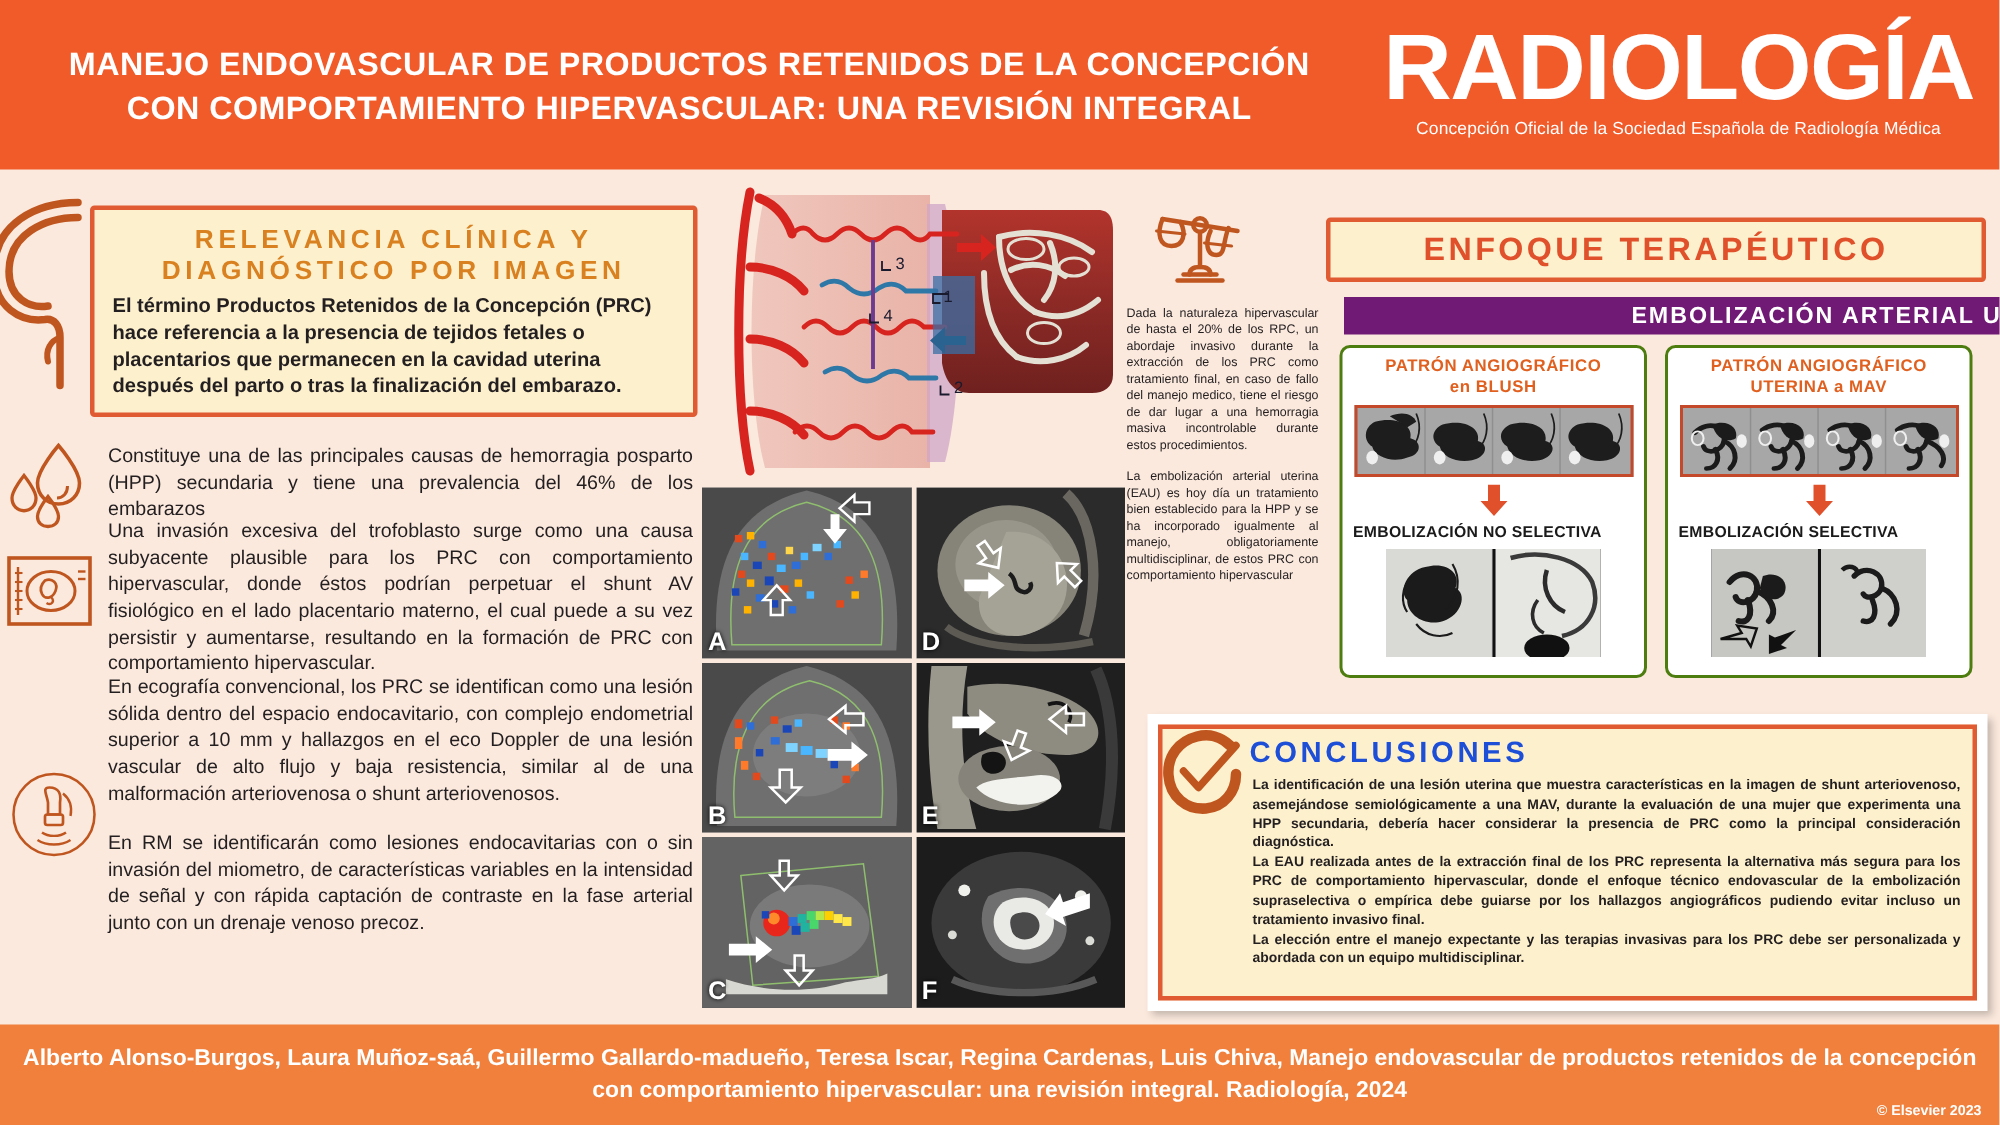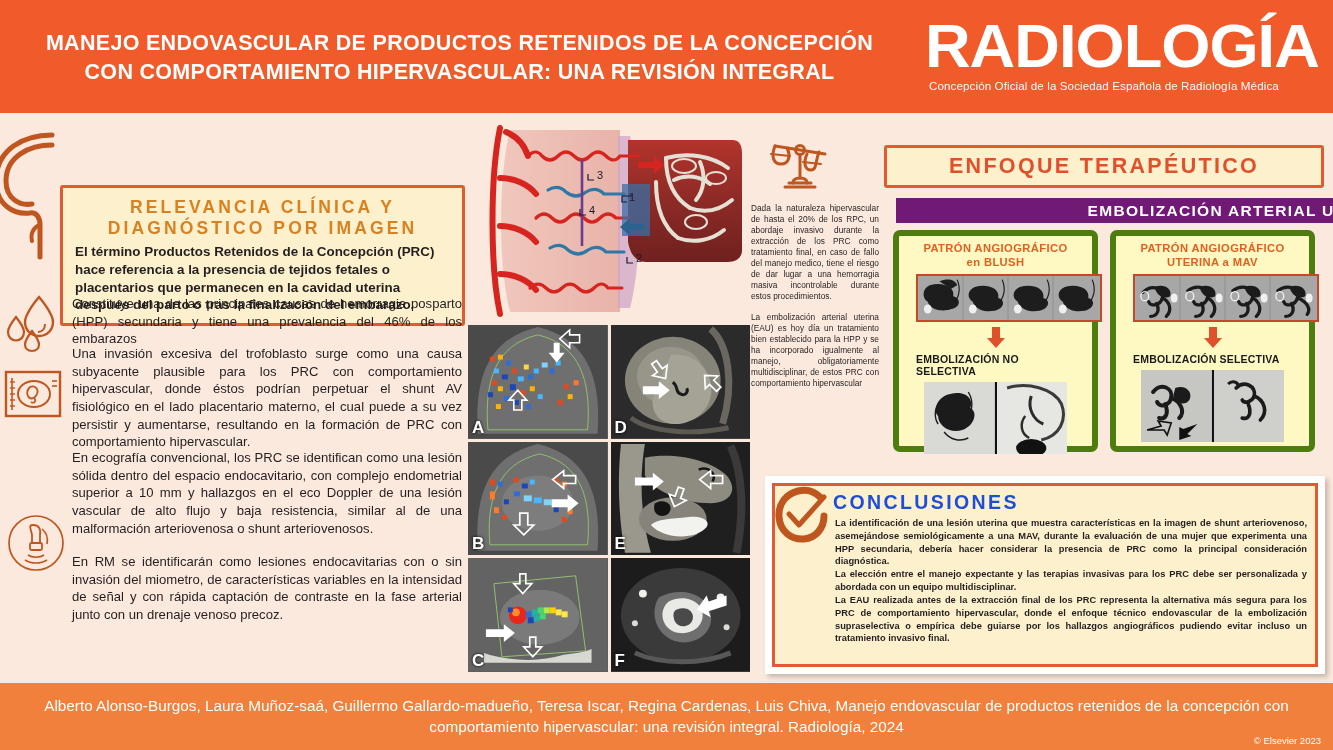--- a/index.html
+++ b/index.html
@@ -8,38 +8,38 @@
     background:#fbe9dd;
     font-family:"Liberation Sans", sans-serif;
     -webkit-font-smoothing:antialiased;
   }
   .poster{position:relative;width:1333px;height:750px;background:#fbe9dd;}
 
   
   .header{
     position:absolute;left:0;top:0;width:1333px;height:113px;
     background:#f15a29;
-    display:flex;align-items:stretch;gap:24px;
+    display:flex;align-items:stretch;
   }
   .header-title{
     flex:0 0 905px;
     display:flex;align-items:center;justify-content:center;
     color:#ffffff;
     font-weight:bold;
     font-size:21.5px;
     line-height:1.33;
     letter-spacing:0.3px;
     text-align:center;
     padding:4px 12px 2px 26px;
     box-sizing:border-box;
     text-transform:uppercase;
   }
   .header-brand{
     flex:1 1 auto;position:relative;
-    display:flex;flex-direction:column;justify-content:center;
+    display:flex;flex-direction:column;align-items:center;justify-content:center;
     padding-bottom:4px;
   }
   .brand-word{
     color:#ffffff;font-weight:bold;font-size:62px;line-height:0.95;
     letter-spacing:-1px;
     font-family:"Liberation Sans", sans-serif;
     transform:scaleX(1.02);
   }
   .brand-sub{
     color:#ffffff;font-size:11.6px;letter-spacing:0.1px;margin-top:4px;
@@ -47,21 +47,20 @@
 
   
   .left-col{
     position:absolute;left:0;top:113px;width:470px;height:570px;
   }
   .lc-headbox{
     position:absolute;left:60px;top:24px;width:405px;height:141px;
     background:#fdf0cd;border:3px solid #e05b32;border-radius:3px;
     box-sizing:border-box;
     padding:9px 12px 6px 12px;
-    margin-top:48px;
   }
   .lc-headtitle{
     color:#d98120;font-weight:bold;font-size:17.5px;line-height:1.18;
     letter-spacing:3.1px;text-align:center;
   }
   .lc-headbody{
     color:#231f20;font-weight:bold;font-size:13.4px;line-height:1.32;
     margin-top:5px;text-align:left;
   }
   .lc-para{
@@ -117,22 +116,22 @@
   .eau-bar{
     position:absolute;left:896px;top:198px;width:504px;height:25px;
     background:#701a75;display:flex;align-items:center;justify-content:flex-end;
   }
   .eau-bar span{
     color:#fff;font-weight:bold;font-size:15.5px;letter-spacing:1.3px;
   }
 
   .pattern-box{
     position:absolute;top:230px;width:205px;height:222px;
-    background:#fef9c3;border:6px solid #4d7c0f;border-radius:7px;
-    box-sizing:border-box;padding:6px 17px;
+    background:#ffffff;border:2px solid #4d7c0f;border-radius:7px;
+    box-sizing:border-box;padding:6px 7px;
   }
   .pb-left{left:893px;}
   .pb-right{left:1110px;}
   .pb-title{
     color:#e0601f;font-weight:bold;font-size:11.2px;line-height:1.22;
     text-align:center;letter-spacing:0.4px;
   }
   .pb-strip{
     margin:5px auto 0 auto;width:186px;height:48px;
     border:2px solid #c4492a;box-sizing:border-box;
@@ -168,21 +167,21 @@
     color:#231f20;font-weight:bold;font-size:9.3px;line-height:1.38;
     text-align:justify;margin-top:3px;margin-left:-2px;
   }
   .concl-body p{margin:0 0 0 0;}
   .icon-check{position:absolute;left:770px;top:483px;width:66px;height:66px;}
 
   
   .footer{
     position:absolute;left:0;top:683px;width:1333px;height:67px;
     background:#f0803c;
-    display:flex;flex-direction:column;align-items:center;justify-content:center;
+    display:flex;flex-direction:column;align-items:center;justify-content:center;font-weight:bold;
   }
   .footer-text{
     color:#ffffff;font-size:15.3px;line-height:1.36;text-align:center;
     max-width:1320px;padding:0 10px;
   }
   .footer-copy{
     position:absolute;right:12px;bottom:4px;color:#ffffff;font-size:9.5px;
   }
 </style>
 </head>
@@ -657,22 +656,22 @@
         </svg>
       </div>
     </div>
   </div>
 
   <div class="concl-shadow"></div>
   <div class="concl-box">
     <div class="concl-title">CONCLUSIONES</div>
     <div class="concl-body">
       <p>La identificación de una lesión uterina que muestra características en la imagen de shunt arteriovenoso, asemejándose semiológicamente a una MAV, durante la evaluación de una mujer que experimenta una HPP secundaria, debería hacer considerar la presencia de PRC como la principal consideración diagnóstica.</p>
+      <p>La EAU realizada antes de la extracción final de los PRC representa la alternativa más segura para los PRC de comportamiento hipervascular, donde el enfoque técnico endovascular de la embolización supraselectiva o empírica debe guiarse por los hallazgos angiográficos pudiendo evitar incluso un tratamiento invasivo final.</p>
       <p>La elección entre el manejo expectante y las terapias invasivas para los PRC debe ser personalizada y abordada con un equipo multidisciplinar.</p>
-      <p>La EAU realizada antes de la extracción final de los PRC representa la alternativa más segura para los PRC de comportamiento hipervascular, donde el enfoque técnico endovascular de la embolización supraselectiva o empírica debe guiarse por los hallazgos angiográficos pudiendo evitar incluso un tratamiento invasivo final.</p>
     </div>
   </div>
   <svg class="icon-check" viewBox="0 0 66 66">
     <path d="M50 14 C44 8 36 6 28 8 C16 11 8 21 9 34 C10 48 21 57 34 56 C46 55 54 45 54 33" fill="none" stroke="#c0561f" stroke-width="7" stroke-linecap="round"></path>
     <path d="M19 31 L29 42 L54 14" fill="none" stroke="#c0561f" stroke-width="5" stroke-linecap="round" stroke-linejoin="round"></path>
   </svg>
 
   <div class="footer">
     <div class="footer-text">Alberto Alonso-Burgos, Laura Muñoz-saá, Guillermo Gallardo-madueño, Teresa Iscar, Regina Cardenas, Luis Chiva, Manejo endovascular de productos retenidos de la concepción con comportamiento hipervascular: una revisión integral.  Radiología, 2024</div>
     <div class="footer-copy">© Elsevier 2023</div>

